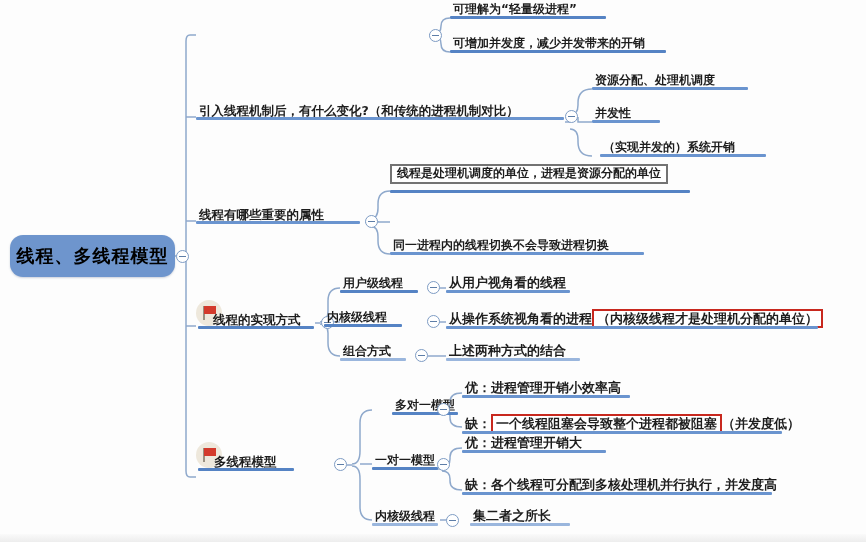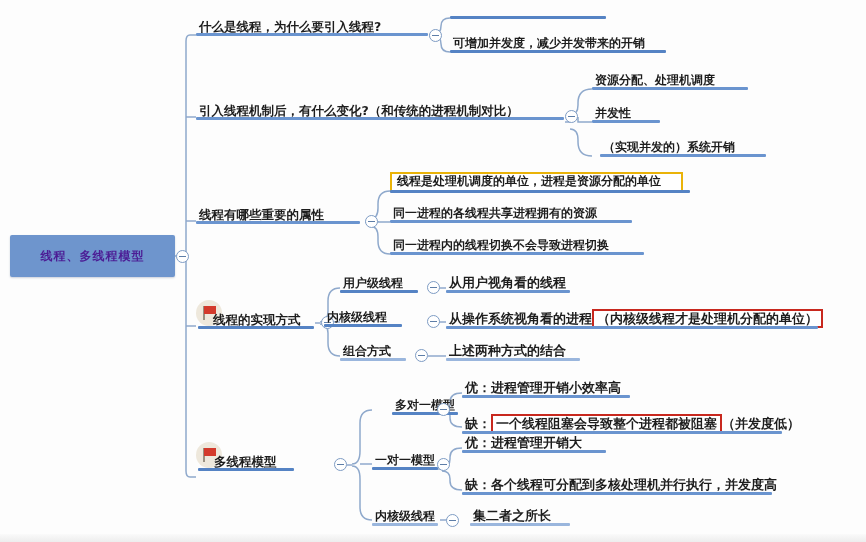--- a/index.html
+++ b/index.html
@@ -29,24 +29,24 @@
     top: 0;
     width: 866px;
     height: 542px;
     pointer-events: none;
   }
   
   .root-node {
     position: absolute;
     box-sizing: border-box;
     background: #6e95cd;
-    border-radius: 2px;
-    color: #4c1d95;
+    border-radius: 13px;
+    color: #000000;
     font-weight: bold;
-    font-size: 12px;
+    font-size: 18px;
     letter-spacing: 1px;
     display: flex;
     align-items: center;
     justify-content: center;
     box-shadow: 0 1px 2px rgba(60,80,120,0.25);
   }
   
   .topic {
     position: absolute;
     box-sizing: border-box;
@@ -70,24 +70,24 @@
   }
   .lvl1 .txt { font-size: 12.5px; }
   .lvl2 .txt { font-size: 12px; }
   .lvl3 .txt { font-size: 13px; }
   .rule.blue-strong { background: #5583c4; }
   .rule.blue-mid    { background: #6a94cf; }
   .rule.blue-soft   { background: #9ab6dd; }
 
   
   .topic.hl .txt {
-    border: 2px solid #eab308;
+    border: 2px solid #737373;
     background: #ffffff;
-    padding: 1px 20px 1px 5px;
-    margin-bottom: 1px;
+    padding: 1px 5px 1px 5px;
+    margin-bottom: 9px;
   }
   
   .hl-inline {
     border: 2px solid #c8281e;
     padding: 0px 3px;
     background: #ffffff;
   }
 
   
   .toggle {
@@ -207,27 +207,24 @@
       <path d="M315,323 L320,323"></path>
       <path d="M347,465 L352,465"></path>
       <path d="M437,410 L442,410"></path>
       <path d="M437,469 L442,469"></path>
     </g>
   </svg>
 
   <div class="root-node" style="left:10px; top:235px; width:165px; height:42px;">线程、多线程模型</div>
   <div class="toggle" style="left:176px; top:250px;"></div>
 
-  <div class="topic lvl1" style="left:196px; top:10px; width:232px; height:26px;">
-    <span class="txt">什么是线程，为什么要引入线程?</span>
-    <span class="rule blue-mid" style="width:232px;"></span>
-  </div>
   <div class="toggle" style="left:429px; top:29px;"></div>
 
   <div class="topic lvl2" style="left:450px; top:-4px; width:156px; height:23px;">
+    <span class="txt">可理解为“轻量级进程”</span>
     <span class="rule blue-strong" style="width:156px;"></span>
   </div>
 
   <div class="topic lvl2" style="left:450px; top:30px; width:216px; height:23px;">
     <span class="txt">可增加并发度，减少并发带来的开销</span>
     <span class="rule blue-strong" style="width:216px;"></span>
   </div>
 
   <div class="topic lvl1" style="left:196px; top:94px; width:368px; height:26px;">
     <span class="txt">引入线程机制后，有什么变化?（和传统的进程机制对比）</span>
@@ -254,24 +251,20 @@
     <span class="txt">线程有哪些重要的属性</span>
     <span class="rule blue-mid" style="width:164px;"></span>
   </div>
   <div class="toggle" style="left:365px; top:215px;"></div>
 
   <div class="topic lvl2 hl" style="left:390px; top:168px; width:300px; height:25px;">
     <span class="txt">线程是处理机调度的单位，进程是资源分配的单位</span>
     <span class="rule blue-strong" style="width:300px;"></span>
   </div>
 
-  <div class="topic lvl2" style="left:390px; top:200px; width:242px; height:23px;">
-    <span class="txt">同一进程的各线程共享进程拥有的资源</span>
-    <span class="rule blue-mid" style="width:242px;"></span>
-  </div>
 
   <div class="topic lvl2" style="left:390px; top:232px; width:254px; height:23px;">
     <span class="txt">同一进程内的线程切换不会导致进程切换</span>
     <span class="rule blue-mid" style="width:254px;"></span>
   </div>
 
   <div class="flag-badge" style="left:196px; top:300px;">
     <span class="pole"></span>
     <span class="cloth"></span>
   </div>

